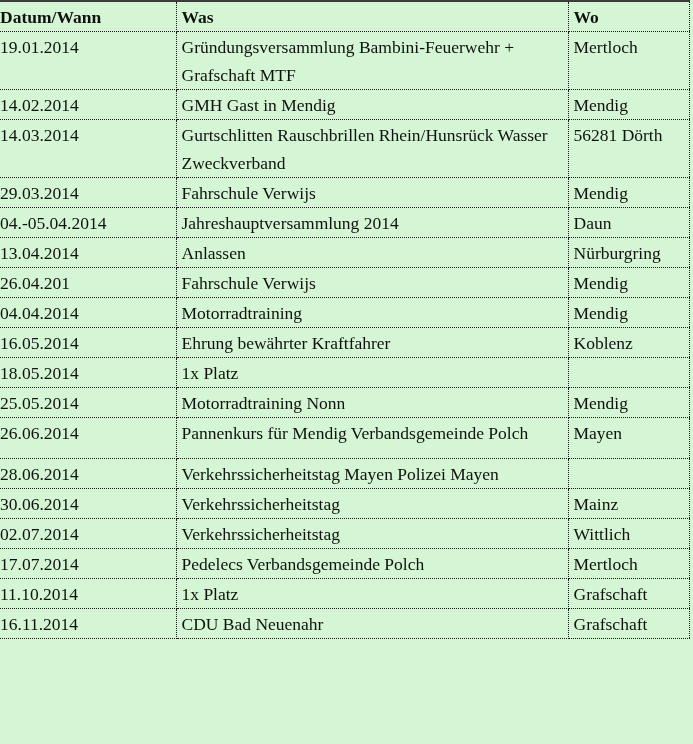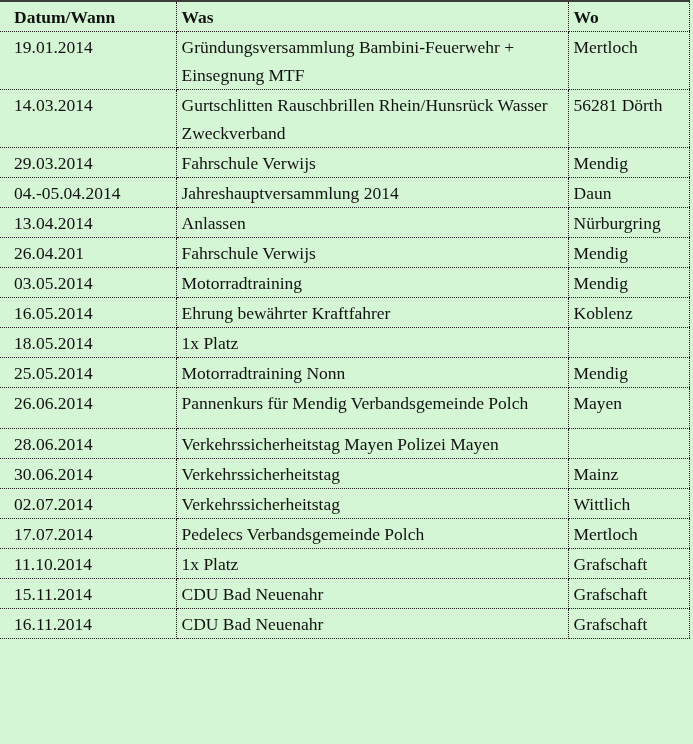--- a/index.html
+++ b/index.html
@@ -31,21 +31,21 @@
     vertical-align: top;
     text-align: left;
     font-size: 17.5px;
     line-height: 28px;
     padding: 1px 5px 0 5px;
     overflow: hidden;
     word-wrap: break-word;
   }
   th:first-child, td:first-child {
     border-left: none;
-    padding-left: 14px;
+    padding-left: 0;
   }
   th:last-child, td:last-child {
     border-right: none;
   }
   th {
     font-weight: bold;
   }
   tr.tall td {
     padding-bottom: 11px;
   }
@@ -62,24 +62,29 @@
   <thead>
     <tr>
       <th>Datum/Wann</th>
       <th>Was</th>
       <th>Wo</th>
     </tr>
   </thead>
   <tbody>
   <tr>
     <td>19.01.2014</td>
-    <td>Gründungsversammlung Bambini-Feuerwehr + Einsegnung MTF</td>
+    <td>Gründungsversammlung Bambini-Feuerwehr + Grafschaft MTF</td>
     <td>Mertloch</td>
   </tr>
 
+  <tr>
+    <td>14.02.2014</td>
+    <td>GMH Gast in Mendig</td>
+    <td>Mendig</td>
+  </tr>
 
   <tr>
     <td>14.03.2014</td>
     <td>Gurtschlitten Rauschbrillen Rhein/Hunsrück Wasser Zweckverband</td>
     <td>56281 Dörth</td>
   </tr>
 
   <tr>
     <td>29.03.2014</td>
     <td>Fahrschule Verwijs</td>
@@ -100,21 +105,21 @@
   </tr>
 
   <tr>
     <td>26.04.201</td>
     <td>Fahrschule Verwijs</td>
     <td>Mendig</td>
   </tr>
 
 
   <tr>
-    <td>03.05.2014</td>
+    <td>04.04.2014</td>
     <td>Motorradtraining</td>
     <td>Mendig</td>
   </tr>
 
   <tr>
     <td>16.05.2014</td>
     <td>Ehrung bewährter Kraftfahrer</td>
     <td>Koblenz</td>
   </tr>
 
@@ -160,25 +165,20 @@
     <td>Mertloch</td>
   </tr>
 
 
   <tr>
     <td>11.10.2014</td>
     <td>1x Platz</td>
     <td>Grafschaft</td>
   </tr>
 
-  <tr>
-    <td>15.11.2014</td>
-    <td>CDU Bad Neuenahr</td>
-    <td>Grafschaft</td>
-  </tr>
 
   <tr>
     <td>16.11.2014</td>
     <td>CDU Bad Neuenahr</td>
     <td>Grafschaft</td>
   </tr>
 </tbody>
 </table>
 
 </body></html>

